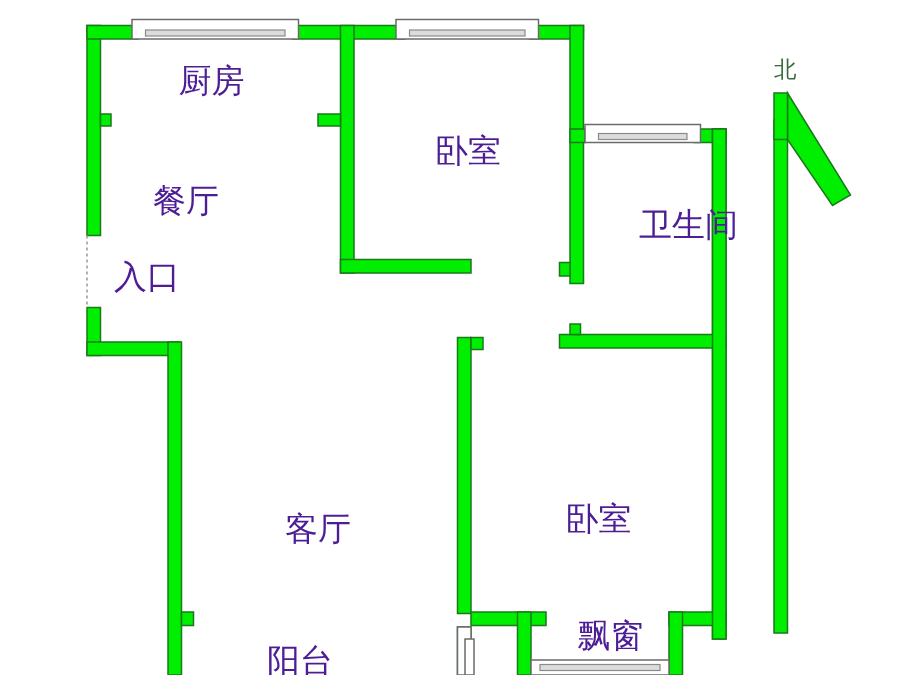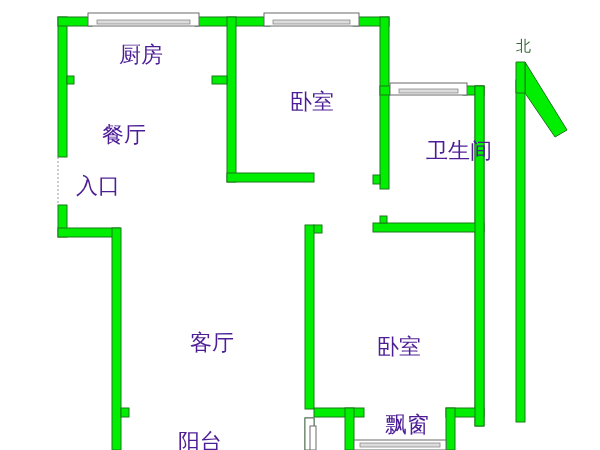--- a/index.html
+++ b/index.html
@@ -80,17 +80,17 @@
     <polygon class="wall" points="516,62 525,62 525,93 516,93"></polygon>
   </g>
   <rect class="wall" x="475" y="86" width="9" height="340"></rect>
 </svg>
 
 <div class="label" style="left:119px; top:44px;">厨房</div>
 <div class="label" style="left:102px; top:124px;">餐厅</div>
 <div class="label" style="left:36px; top:175px;margin-left:40px;">入口</div>
 <div class="label" style="left:290px; top:91px;">卧室</div>
 <div class="label" style="left:426px; top:140px;">卫生间</div>
-<div class="label" style="left:190px; top:332px;">客厅</div>
+<div class="label" style="left:190px; top:343px;">客厅</div>
 <div class="label" style="left:377px; top:336px;">卧室</div>
 <div class="label" style="left:385px; top:414px;">飘窗</div>
 <div class="label" style="left:178px; top:431px;">阳台</div>
 <div class="north-label" style="left:516px; top:39px;">北</div>
 
 </body></html>

